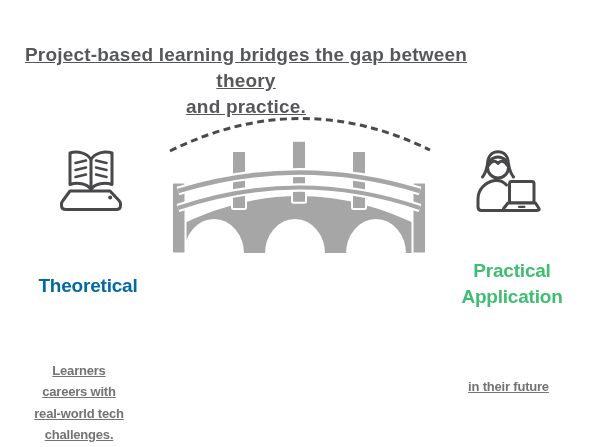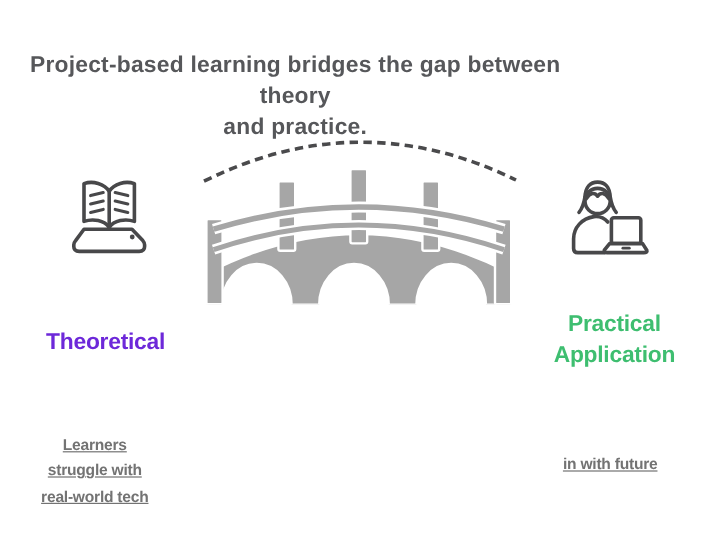--- a/index.html
+++ b/index.html
@@ -3,21 +3,21 @@
 <meta charset="utf-8">
 <style>
   html,body{margin:0;padding:0;background:#fff;}
   #stage{
     position:relative;width:602px;height:447px;background:#fff;overflow:hidden;
     font-family:"Liberation Sans","DejaVu Sans",sans-serif;
   }
   .abs{position:absolute;}
   #title{
     top:42px;left:0;width:492px;text-align:center;
-    font-size:19px;font-weight:bold;line-height:26px;color:#56575A;letter-spacing:.2px;
+    font-size:19px;font-weight:bold;line-height:26px;color:#56575A;letter-spacing:.2px;text-decoration:underline;
   }
   .col{text-align:center;font-weight:bold;}
   .heading{font-size:19px;line-height:25.5px;letter-spacing:-.2px;}
   .body-text{font-size:13px;line-height:21.4px;color:#737373;letter-spacing:-.2px;text-decoration:underline;}
   #left-heading{top:273px;left:8px;width:160px;}
   #left-body{top:360px;left:0px;width:158px;}
   #right-heading{top:258px;left:432px;width:160px;}
   #right-body{top:376px;left:430px;width:157px;}
   svg{display:block;}
 </style>
@@ -81,30 +81,31 @@
       <path d="M40.5,17 C41.5,23 43,27 45.5,30"></path>
 
       <path d="M38.5,38 C35.5,34.5 31.5,33 27,33.5 C17,35 10,42.5 10,52 L10,60 Q10,63.5 13.5,63.5 L36,63.5"></path>
 
       <rect x="41.5" y="34.5" width="24.5" height="21.5" rx="2" fill="#FFFFFF"></rect>
       <path d="M40,56 L67.5,56 L71,61.5 Q71.7,63.5 68.5,63.5 L38,63.5 Q34.8,63.5 35.6,61.5 Z" fill="#FFFFFF"></path>
       <path d="M51,59.8 L56.5,59.8" stroke-width="2.2"></path>
     </g>
   </svg>
 
-  <div id="left-heading" class="abs col heading" style="color: #6d28d9;">
+  <div id="left-heading" class="abs col heading" style="color: #0369a1;">
     <div>Theoretical</div>
   </div>
   <div id="left-body" class="abs col body-text">
     <div>Learners</div>
-    <div>struggle with</div>
+    <div>careers with</div>
     <div>real-world tech</div>
+    <div>challenges.</div>
   </div>
 
   <div id="right-heading" class="abs col heading" style="color: rgb(62, 190, 112);">
     <div>Practical</div>
     <div>Application</div>
   </div>
   <div id="right-body" class="abs col body-text">
-    <div>in with future</div>
+    <div>in their future</div>
   </div>
 
 </div>
 
 </body></html>

